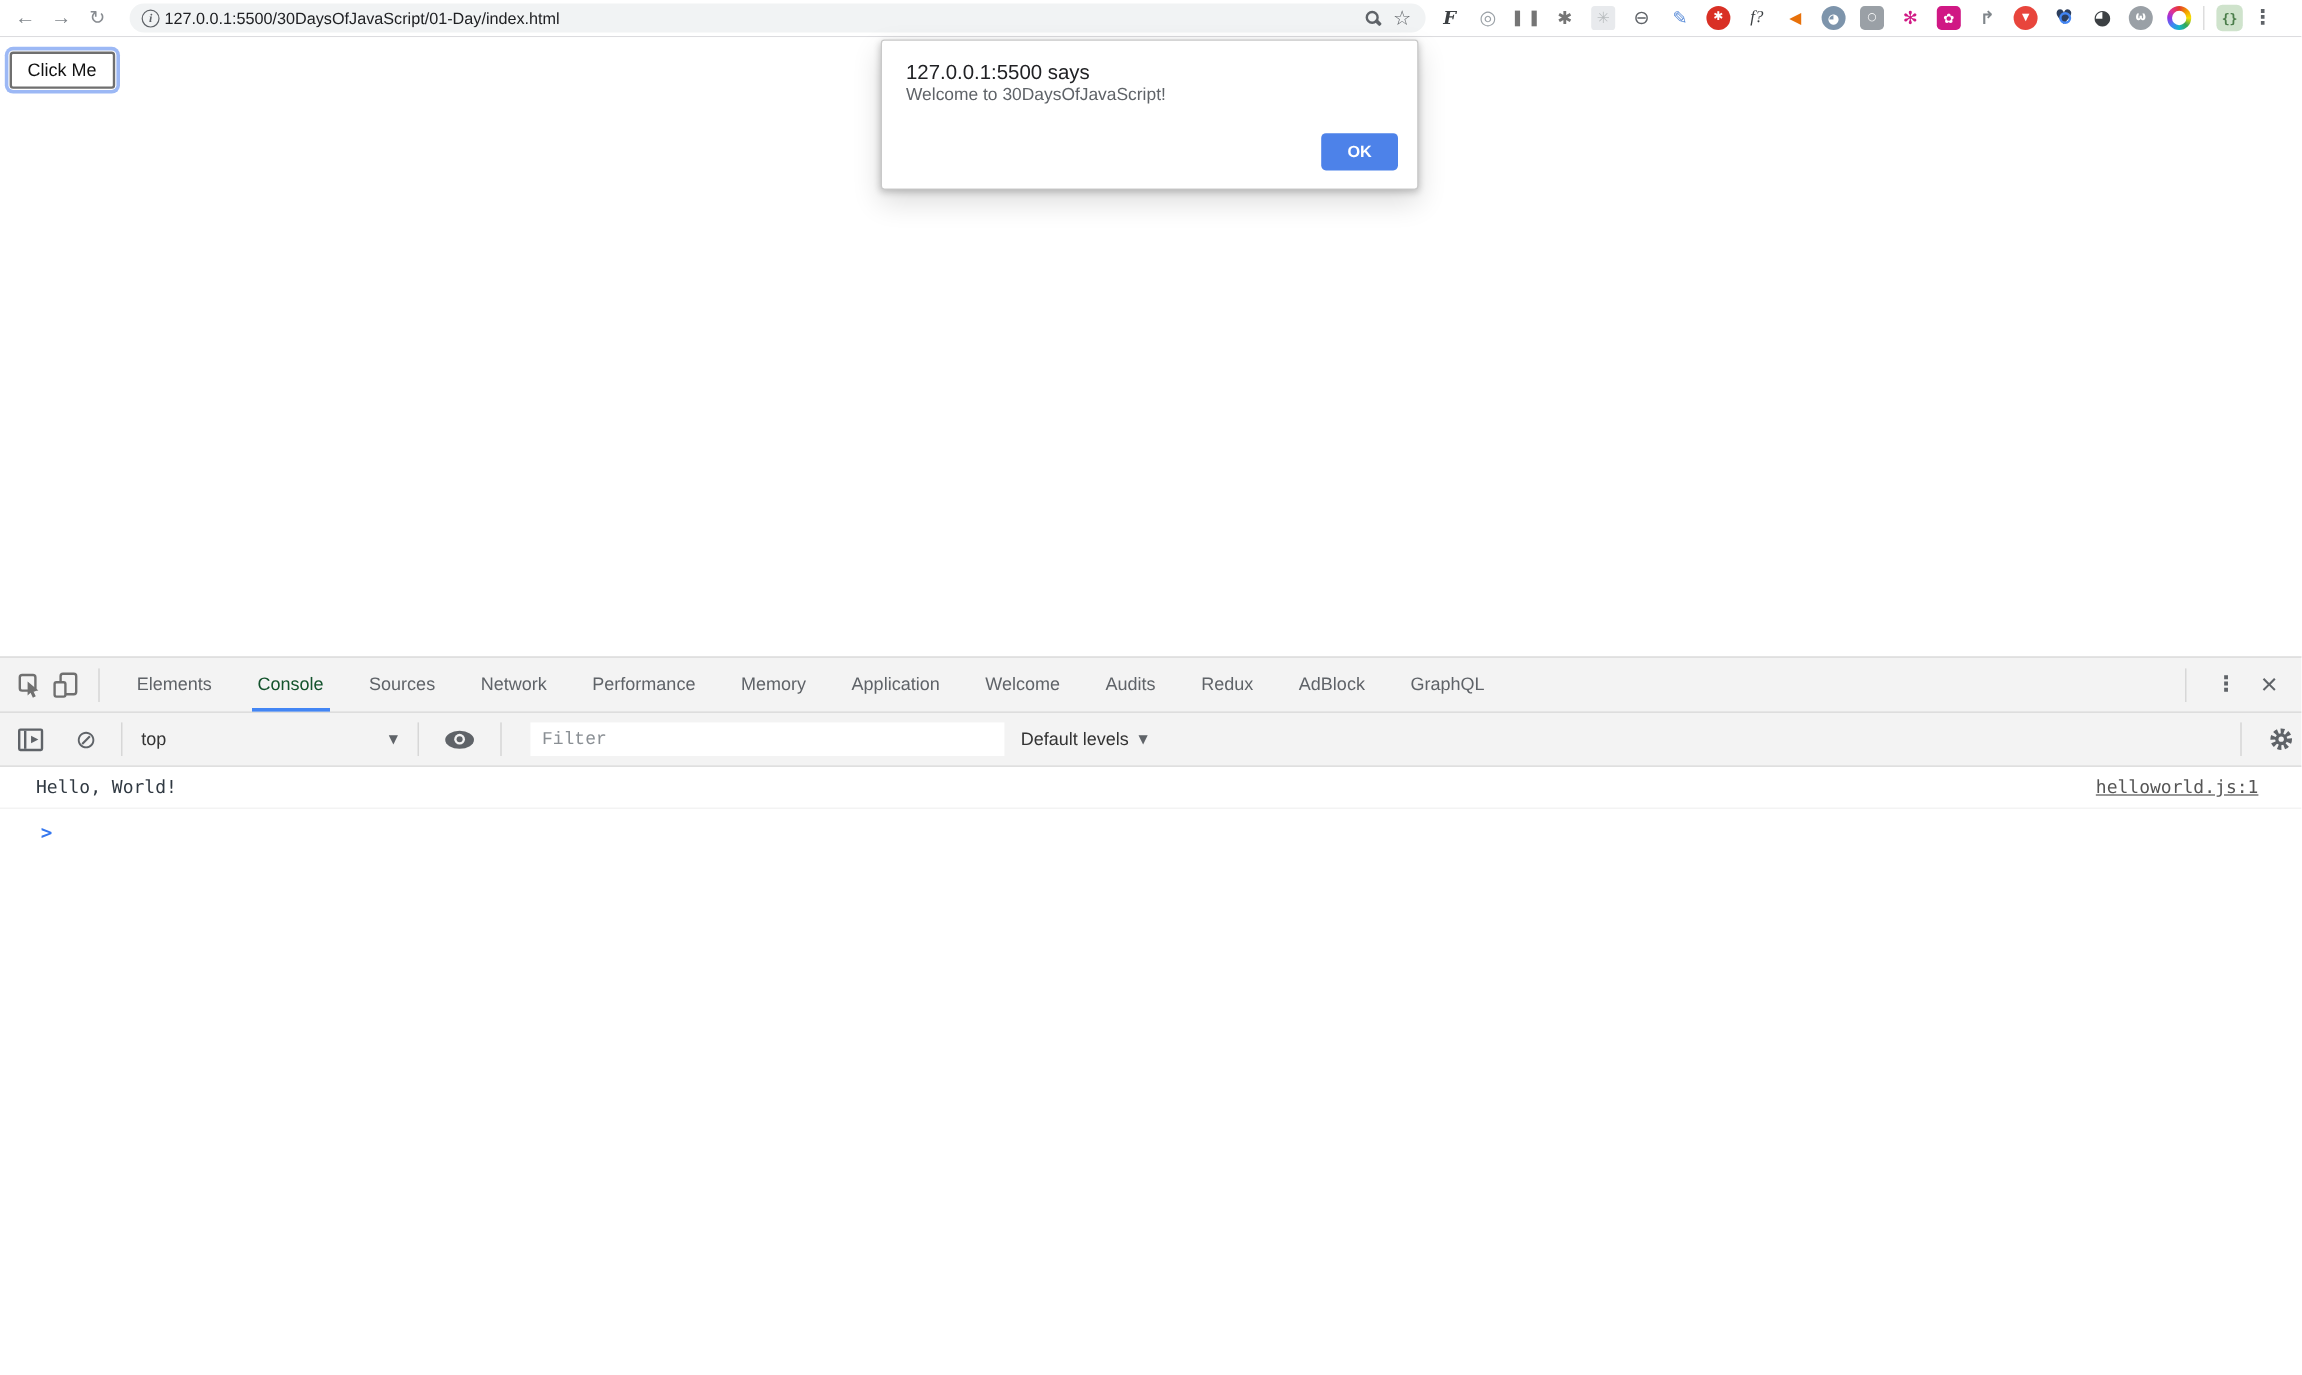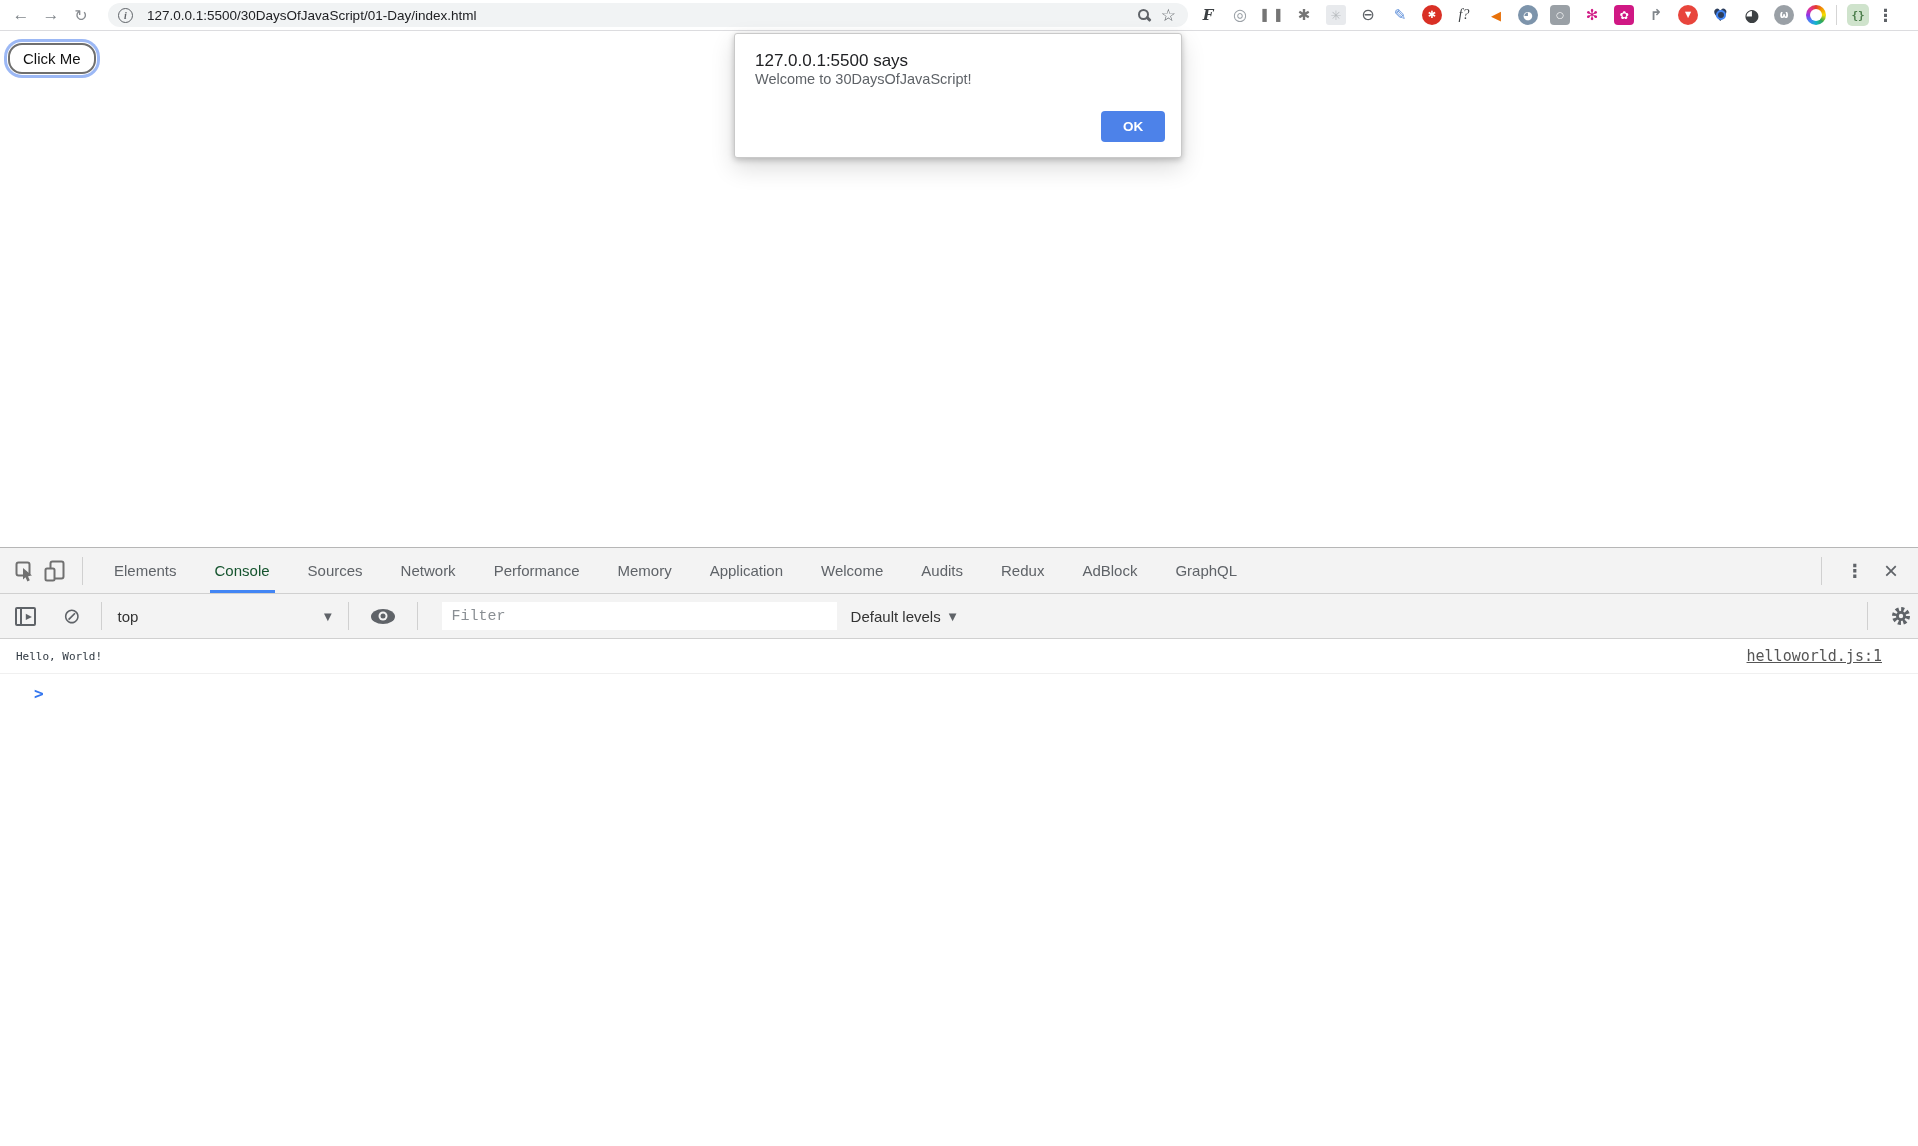--- a/index.html
+++ b/index.html
@@ -10,21 +10,21 @@
   .browser-toolbar { height:31px; background:#fff; border-bottom:1px solid #dcdcdf;
     display:flex; align-items:center; padding:0 8px 0 6px; }
   .nav-btn { width:30px; height:26px; display:flex; align-items:center; justify-content:center;
     color:#80868b; font-size:17px; cursor:pointer; }
   .nav-btn.reload { color:#888c91; font-size:16px; }
   .omnibox { width:1080px; height:24px; margin-left:12px; background:#f1f3f4; border-radius:13px;
     display:flex; align-items:center; padding:0 10px 0 10px; }
   .info-icon { width:15px; height:15px; border:1.6px solid #5f6368; border-radius:50%;
     color:#5f6368; font:italic bold 10px "Liberation Serif", serif;
     display:flex; align-items:center; justify-content:center; flex:none; }
-  .url-text { margin-left:14px; font-size:13.5px; color:#202124; white-space:nowrap;
+  .url-text { margin-left:4px; font-size:13.5px; color:#202124; white-space:nowrap;
     overflow:hidden; flex:1; }
   .mag-icon { width:11px; height:11px; border:2px solid #5f6368; border-radius:50%;
     position:relative; margin:0 12px 2px 8px; flex:none; }
   .mag-icon::after { content:""; position:absolute; width:2.5px; height:6px; background:#5f6368;
     right:-2.5px; bottom:-4px; transform:rotate(-45deg); border-radius:1px; }
   .star-icon { color:#5f6368; font-size:17px; line-height:1; margin-right:2px; flex:none; }
 
   .ext-strip { display:flex; align-items:center; gap:12px; margin-left:10px; }
   .ext-icon { width:20px; height:20px; display:flex; align-items:center; justify-content:center;
     font-family:"DejaVu Sans", sans-serif; font-size:15px; line-height:1; cursor:pointer; flex:none; }
@@ -56,21 +56,21 @@
   .tb-sep { width:1px; height:20px; background:#d5d5d5; margin:0 10px; }
   .json-badge { width:22px; height:22px; border-radius:5px; background:#cfe3cc;
     color:#4a7d4a; font:bold 11px "DejaVu Sans Mono", monospace;
     display:flex; align-items:center; justify-content:center; cursor:pointer; }
   .kebab-icon { color:#5f6368; font-size:17px; font-weight:bold; padding:0 8px; cursor:pointer;
     font-family:"DejaVu Sans", sans-serif; }
 
   
   .page-area { position:relative; height:516px; background:#fff; }
   .clickme-btn { position:absolute; left:8px; top:12px; background:#fff; border:2px solid #6f6f6f;
-    border-radius:14px; box-shadow:0 0 0 1px #fff, 0 0 0 4px #9cb8f5;
+    border-radius:3px; box-shadow:0 0 0 1px #fff, 0 0 0 4px #9cb8f5;
     font-size:15px; color:#111; padding:5px 13px; cursor:pointer;
     font-family:"Liberation Sans", sans-serif; }
 
   
   .alert-dialog { position:absolute; left:734px; top:2px; width:448px; height:125px;
     background:#fff; border:1px solid #c9c9c9; border-radius:3px;
     box-shadow:0 2px 6px rgba(0,0,0,.22), 0 10px 24px rgba(0,0,0,.14); z-index:10;
     padding:17px 16px 15px 20px; }
   .alert-title { font-size:17px; color:#202124; }
   .alert-message { font-size:14.5px; color:#5f6368; }
@@ -117,21 +117,21 @@
     transform:translate(-50%,-50%); width:5px; height:5px; background:#5f6368; border-radius:50%; }
   .filter-input { width:395px; height:28px; border:none; background:#fff; margin-left:12px;
     padding:0 10px; font-size:15px; color:#333; outline:none;font-family:Liberation Mono, monospace; }
   .filter-input::placeholder { color:#8a8f94; }
   .levels-dropdown { display:flex; align-items:center; gap:8px; margin-left:14px; font-size:15px;
     color:#333; cursor:pointer; }
   .gear-btn { margin:0 6px 0 10px; cursor:pointer; display:flex; }
 
   .dt-console { flex:1; background:#fff; font-family:"DejaVu Sans Mono","Liberation Mono",monospace; }
   .console-row { height:35px; border-bottom:1px solid #f0f0f0; display:flex; align-items:center; }
-  .console-msg { font-size:11px; color:#303942; padding-left:16px; }
+  .console-msg { font-size:15px; color:#303942; padding-left:30px; }
   .console-src { margin-left:auto; margin-right:36px; font-size:15px; color:#555;
     text-decoration:underline; cursor:pointer; }
   .prompt-row { height:38px; display:flex; align-items:center; cursor:text; }
   .prompt-chevron { color:#3577ef; font-weight:bold; font-size:16px; padding-left:34px; }
 </style>
 </head>
 <body>
 
 <div class="browser-toolbar">
   <span class="nav-btn">←</span>

